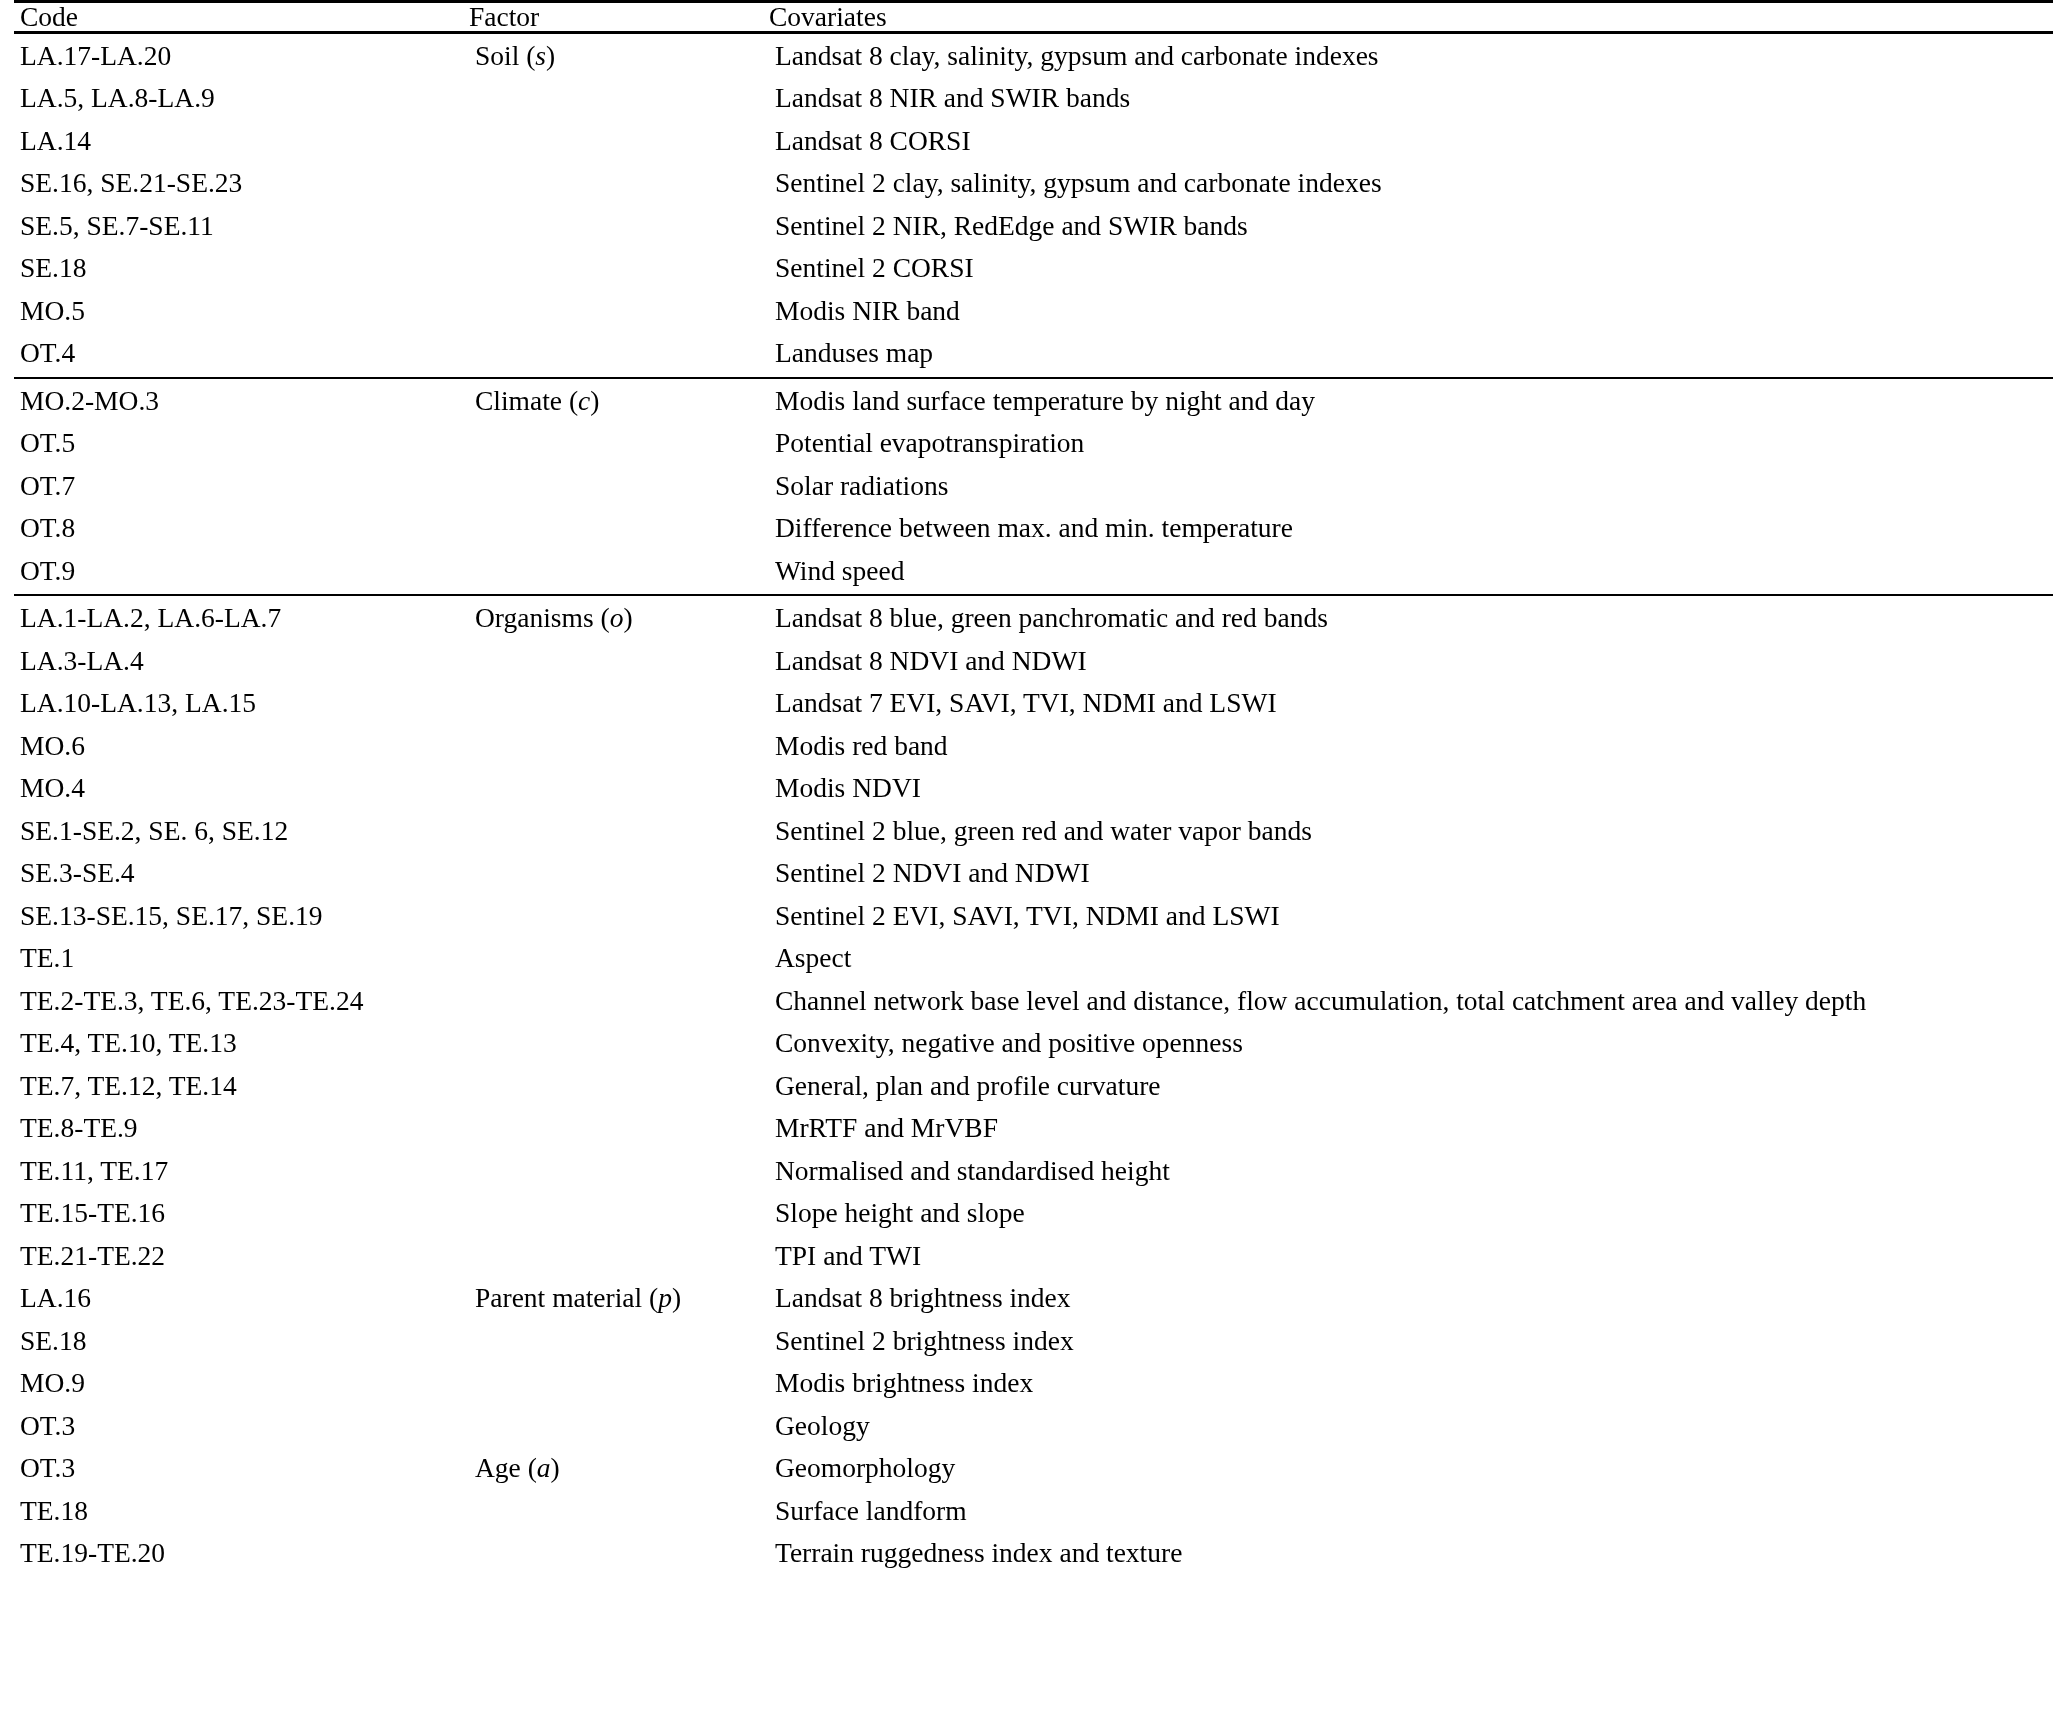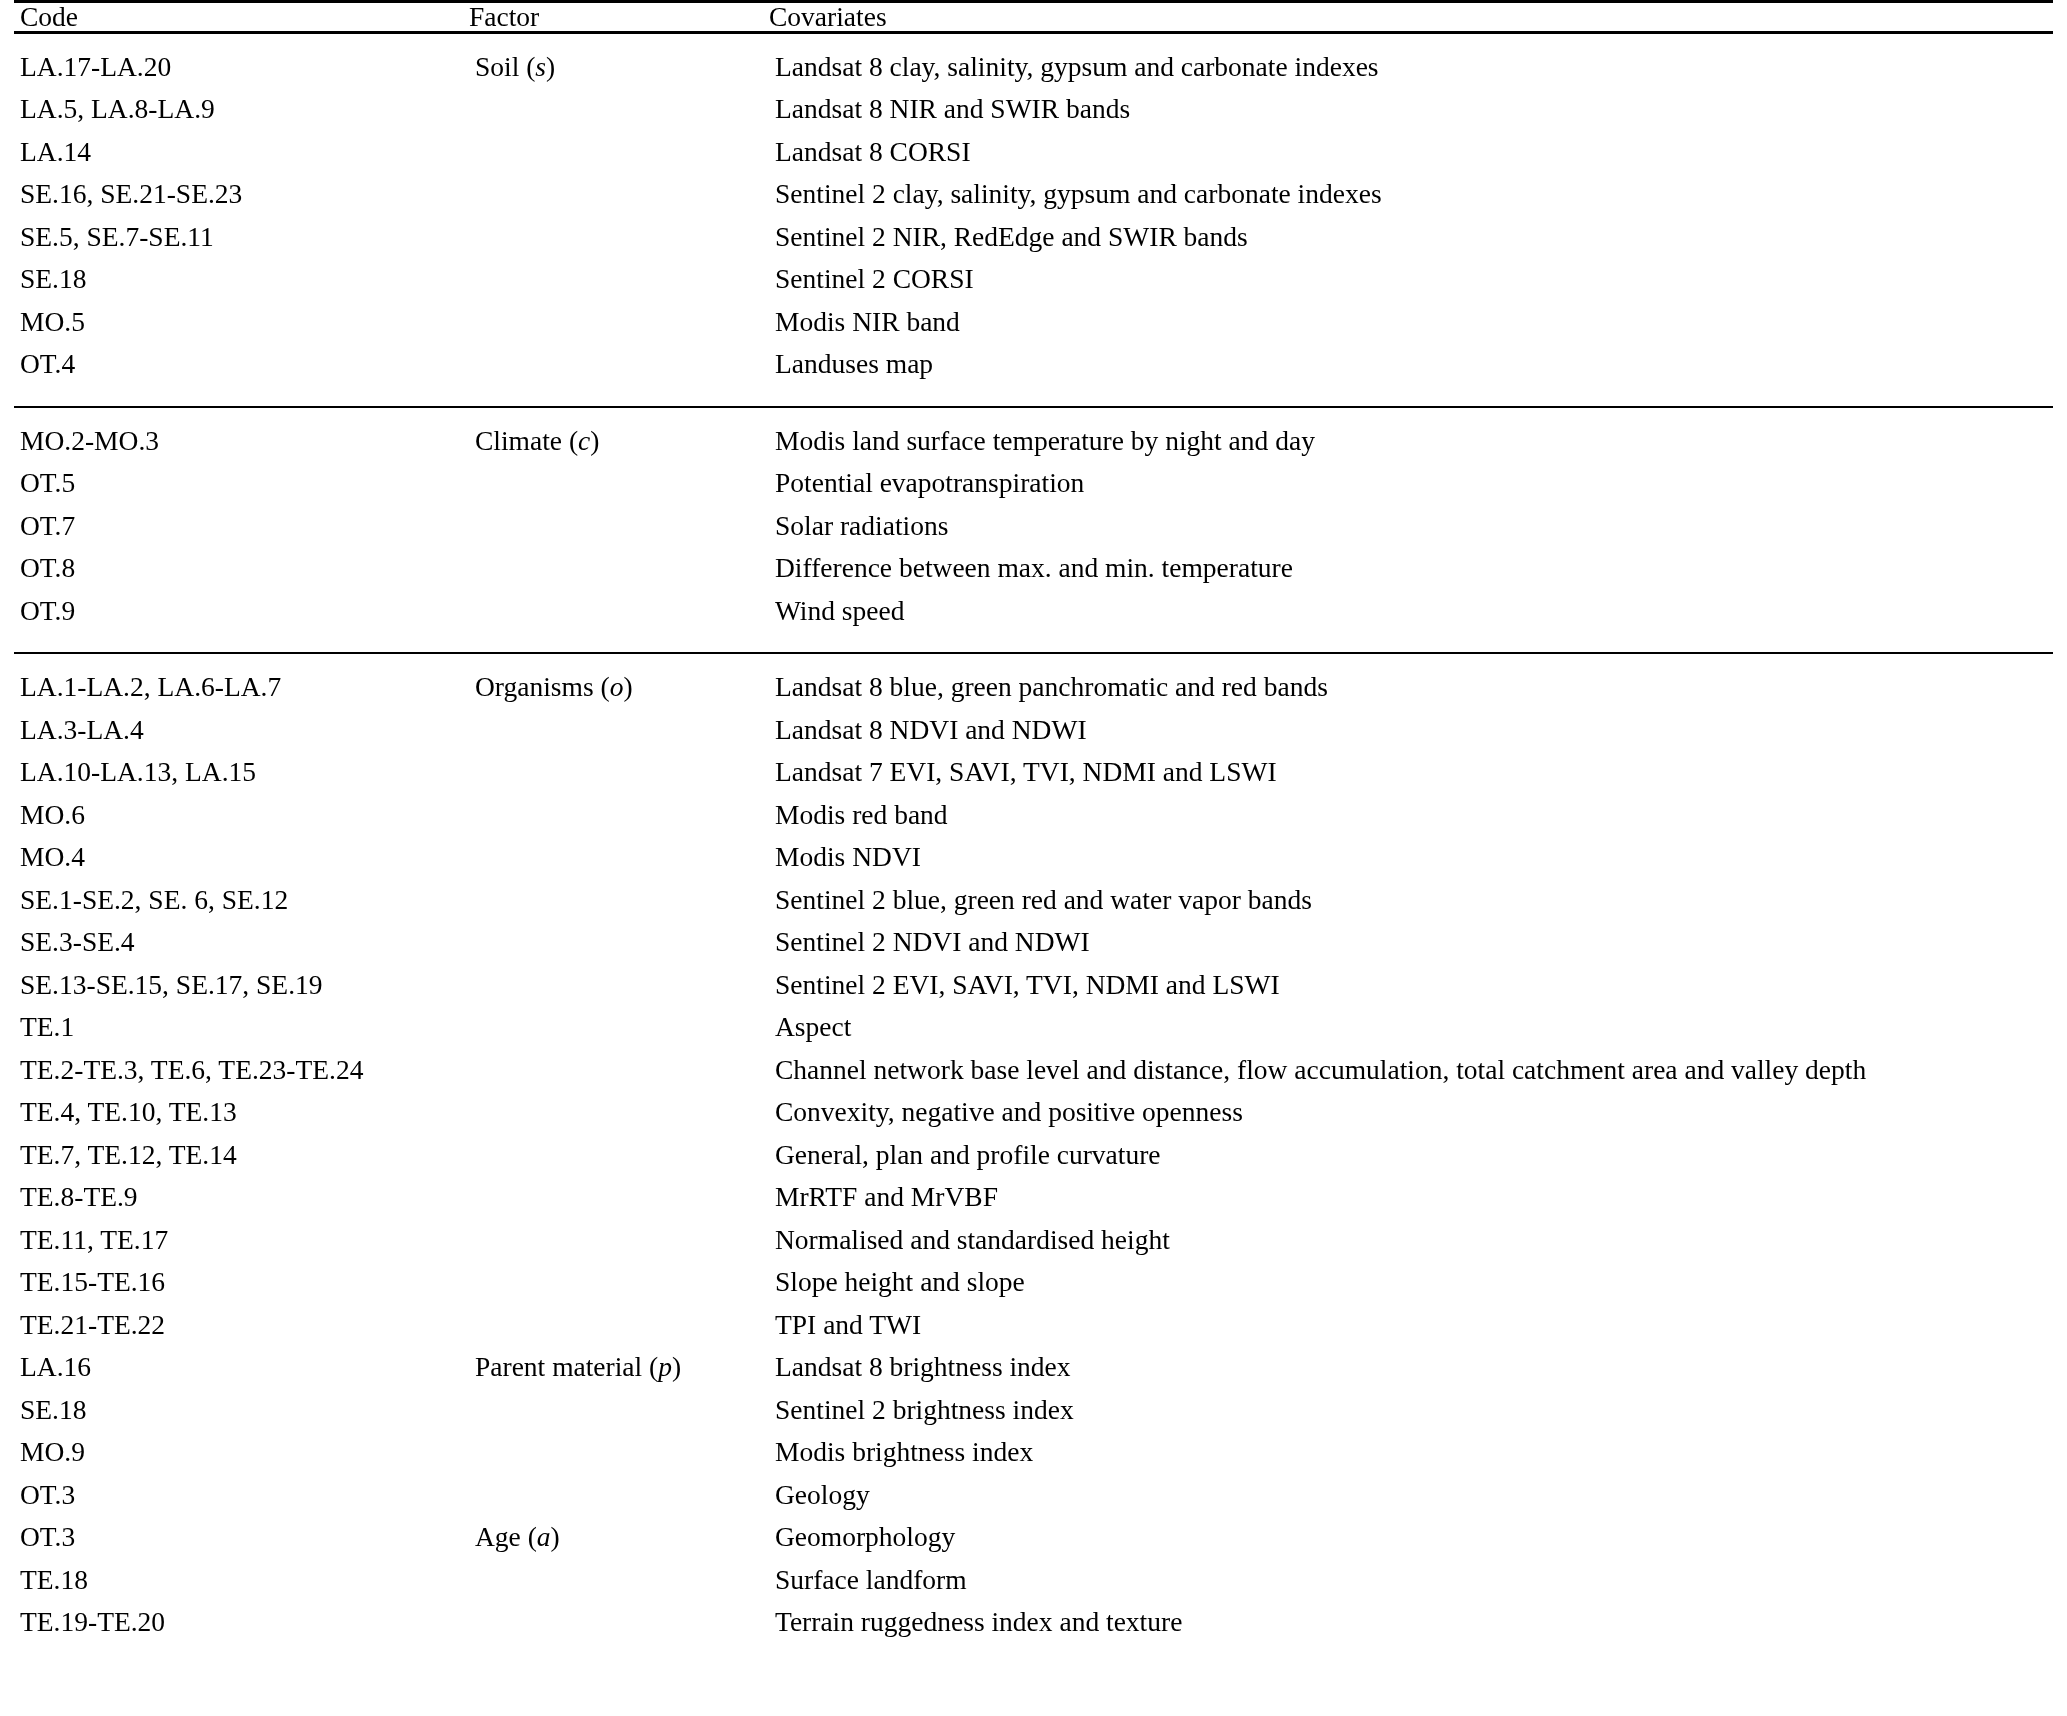--- a/index.html
+++ b/index.html
@@ -51,24 +51,23 @@
   tr.data-row td .cell {
     padding: 8px 16px 7px 6px;
     white-space: nowrap;
     overflow: visible;
   }
   tr.data-row td.cov .cell {
     padding-right: 0;
     white-space: normal;
   }
   tr.group-start td {
-    padding-top: 11px;
   }
   tr.group-end td {
-    padding-bottom: 21px;
+    padding-bottom: 3px;
   }
   .it { font-style: italic; }
 
   
   tr.sep td {
     border-top: 2px solid #000;
     height: 0;
     padding: 0;
     font-size: 0;
     line-height: 0;

